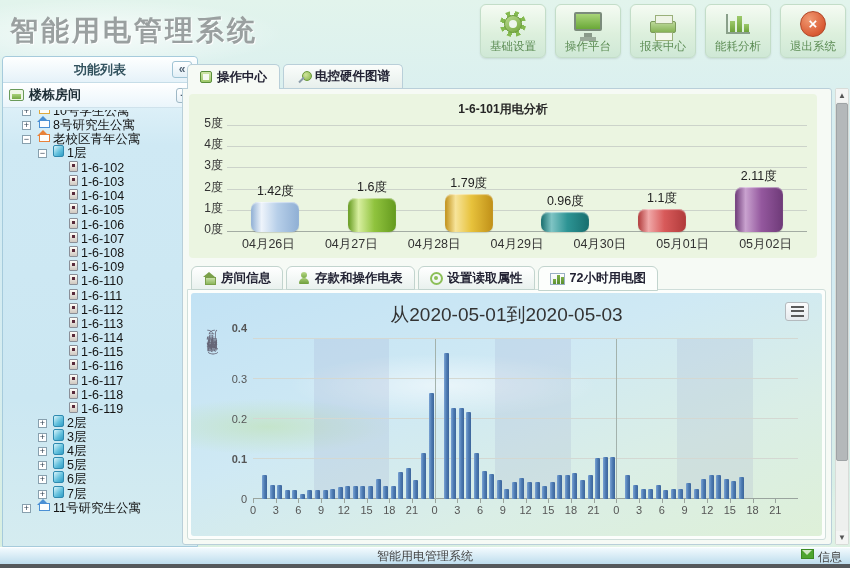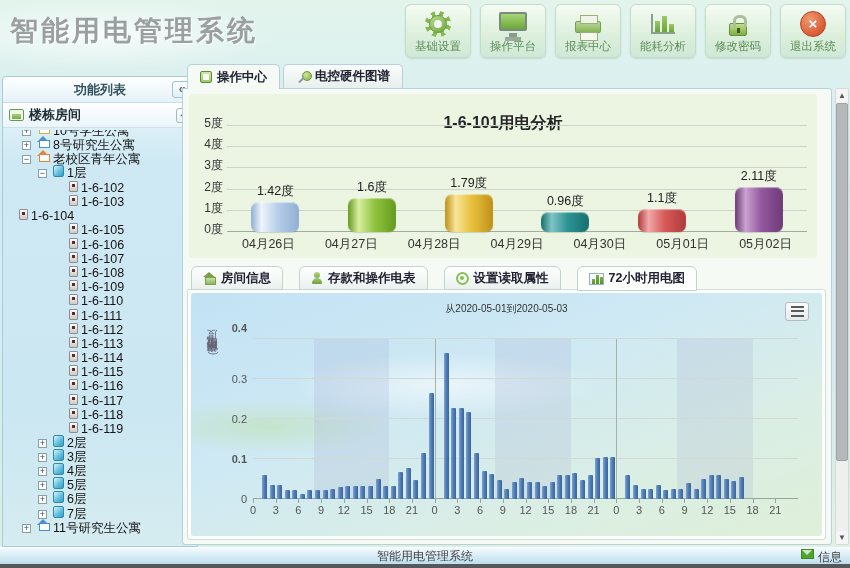--- a/index.html
+++ b/index.html
@@ -53,21 +53,21 @@
   .footer { position:absolute; left:0; right:0; bottom:4px; height:17px;
     background:linear-gradient(180deg,#f2fafe,#bedded); border-top:1px solid #fdfeff;
     font-size:12px; color:#444; }
   .footer-text { display:block; text-align:center; line-height:16px; }
   .footer-info { position:absolute; right:8px; top:1px; display:flex; align-items:flex-start; gap:4px; cursor:pointer;font-family:Liberation Serif, serif; }
   .i-mail { position:relative; width:13px; height:10px; background:#4ea52f; border:1px solid #3c8a22; }
   .i-mail::before { content:""; position:absolute; left:0; top:0; border-left:5.5px solid transparent;
     border-right:5.5px solid transparent; border-top:5px solid #cfe8c4; }
   .bottom-strip { position:absolute; left:0; right:0; bottom:0; height:4px; background:#55595c; }
   
-  .sidebar { position:absolute; left:2px; top:76px; width:196px; bottom:21px;
+  .sidebar { position:absolute; left:2px; top:56px; width:196px; bottom:21px;
     border:1px solid #a6cbdc; border-radius:4px 4px 0 0;
     background:linear-gradient(180deg,#eef9fd,#cfe9f4 18%,#cbe7f2 70%,#d5ecf0); overflow:hidden; }
   .sidebar-header { position:relative; height:26px; line-height:25px; text-align:center;
     font-size:13px; font-weight:bold; color:#33535f; border-bottom:1px solid #c6dde8;
     background:linear-gradient(180deg,#feffff,#e5f2f9); border-radius:4px 4px 0 0; }
   .collapse-btn { position:absolute; right:5px; top:4px; width:20px; height:17px; cursor:pointer;
     font-size:12px; line-height:15px; text-align:center; color:#567;
     background:linear-gradient(#ffffff,#e2eff6); border:1px solid #9fc3d4; border-radius:3px; }
   .panel-header { position:relative; height:25px; display:flex; align-items:center; gap:5px;
     padding-left:6px; font-size:13px; font-weight:bold; color:#1c2c34;
@@ -117,33 +117,33 @@
     background:linear-gradient(180deg,#cfe6a8,#9ec86a); }
   .i-console::after { content:""; position:absolute; inset:2px; background:#f6faf0; }
   .i-pin { position:relative; width:14px; height:14px; }
   .i-pin::before { content:""; position:absolute; left:6px; top:1px; width:8px; height:8px; border-radius:50%;
     background:radial-gradient(circle at 35% 35%,#cfe49a,#85b348); border:1px solid #6a9a3a; }
   .i-pin::after { content:""; position:absolute; left:2px; top:9px; width:7px; height:2px;
     background:#8a9aa8; transform:rotate(135deg); }
   
   .daily-panel { position:absolute; top:5px; left:6px; right:14px; height:164px;
     background:#ebf5e1; border-radius:4px; }
-  .chart-title { text-align:center; padding-top:19px; font-size:16px; font-weight:bold; color:#262626; }
+  .chart-title { text-align:center; padding-top:7px; font-size:12px; font-weight:bold; color:#262626; }
   .daily-chart { position:absolute; left:8px; right:10px; top:32px; height:106px; }
   .dgrid-line { position:absolute; left:30px; right:0; height:1px; background:#ccd3ca; }
   .dgrid-line.axis { background:#a3aca3; }
   .dgrid-label { position:absolute; left:0; width:26px; text-align:right; font-size:12px; color:#333; }
   .dbars { position:absolute; left:30px; right:0; top:0; bottom:0; display:flex; align-items:flex-end; }
   .dcol { flex:1; display:flex; flex-direction:column; align-items:center; justify-content:flex-end; }
   .dval { font-size:12.5px; color:#222; margin-bottom:2px; }
   .dbar { width:48px; border-radius:7px; box-shadow:inset 0 1px 1px rgba(255,255,255,.5), 0 1px 1px rgba(0,0,0,.15); }
   .daily-dates { position:absolute; left:38px; right:10px; bottom:4px; height:18px; display:flex; }
   .ddate { flex:1; text-align:center; font-size:12.5px; color:#333; }
   
-  .subtabbar { position:absolute; top:177px; left:8px; display:flex; gap:16px; z-index:3; }
+  .subtabbar { position:absolute; top:177px; left:8px; display:flex; gap:3px; z-index:3; }
   .subtab { height:24px; padding:0 11px; display:flex; align-items:center; gap:5px; cursor:pointer;
     font-size:12.5px; font-weight:bold; color:#223; border:1px solid #c2d4ce;
     border-radius:6px 6px 0 0; background:linear-gradient(180deg,#ffffff,#e9f1ee); }
   .subtab.active { background:#fcfefc; height:25px; }
   .i-home { position:relative; width:13px; height:12px; }
   .i-home::before { content:""; position:absolute; top:0; left:0; border-left:6.5px solid transparent;
     border-right:6.5px solid transparent; border-bottom:5px solid #7aa04a; }
   .i-home::after { content:""; position:absolute; top:5px; left:2px; width:9px; height:6px;
     background:linear-gradient(180deg,#c8dfa8,#8cb85c); border:1px solid #7aa04a; }
   .i-user { position:relative; width:12px; height:12px; }
@@ -160,21 +160,21 @@
     linear-gradient(180deg,#7cae46,#5a8f2e) 10px bottom/3px 7px no-repeat,
     linear-gradient(180deg,#fdfefd,#e8eef4); }
   
   .hourly-wrap { position:absolute; top:200px; left:4px; right:5px; bottom:4px;
     background:#fcfefc; border:1px solid #cfdeda; border-radius:0 3px 3px 3px; }
   .hourly-panel { position:absolute; inset:3px; border-radius:3px; overflow:hidden;
     background:
       radial-gradient(ellipse 180px 40px at 12% 55%, rgba(190,225,170,.55), transparent 70%),
       radial-gradient(ellipse 220px 45px at 40% 38%, rgba(255,255,255,.55), transparent 70%),
       linear-gradient(160deg,#c2e2f4 0%,#cfe9f4 40%,#daeee6 70%,#def0d8 100%); }
-  .hourly-title { text-align:center; padding-top:9px; font-size:10px; color:#333; }
+  .hourly-title { text-align:center; padding-top:9px; font-size:19px; color:#333; }
   .burger { position:absolute; right:13px; top:9px; width:24px; height:19px; cursor:pointer;
     border:1px solid #b4babe; border-radius:3px; background:linear-gradient(#fbfcfd,#e6eaed);
     display:flex; align-items:center; justify-content:center; }
   .burger-lines { width:13px; height:11px;
     background:repeating-linear-gradient(180deg,#5a5a5a 0 2px,transparent 2px 4.5px); }
   .hplot { position:absolute; left:62px; right:24px; top:46px; height:160px; }
   .hgrid-line { position:absolute; left:0; right:0; height:1px; background:#d4d8d2; }
   .hgrid-line.axis { background:#9aa49e; }
   .hy-label { position:absolute; left:-34px; width:28px; text-align:right; font-size:11px; color:#555; }
   .y-title { position:absolute; left:14px; top:52px; writing-mode:vertical-rl; transform:rotate(180deg);
@@ -222,26 +222,20 @@
           <div class="lbl">报表中心</div>
         </div>
         <div class="tb-btn">
           <div class="ic">
             <div class="i-bars"></div>
           </div>
           <div class="lbl">能耗分析</div>
         </div>
         <div class="tb-btn">
           <div class="ic">
-            <div class="i-lock"></div>
-          </div>
-          <div class="lbl">修改密码</div>
-        </div>
-        <div class="tb-btn">
-          <div class="ic">
             <div class="i-exit">×</div>
           </div>
           <div class="lbl">退出系统</div>
         </div>
       </div>
   </div>
 
   <aside class="sidebar">
     <div class="sidebar-header">
       <span>功能列表</span>
@@ -288,21 +282,21 @@
             <span class="tree-label">1-6-102</span>
           </span>
         </div>
         <div class="tree-row" style="padding-left: 50px;">
           <span class="toggle-spacer"></span>
           <span class="sel-wrap">
             <span class="t-room"></span>
             <span class="tree-label">1-6-103</span>
           </span>
         </div>
-        <div class="tree-row" style="">
+        <div class="tree-row" style="padding-left: 50px;">
           <span class="toggle-spacer"></span>
           <span class="sel-wrap">
             <span class="t-room"></span>
             <span class="tree-label">1-6-104</span>
           </span>
         </div>
         <div class="tree-row" style="padding-left: 50px;">
           <span class="toggle-spacer"></span>
           <span class="sel-wrap">
             <span class="t-room"></span>

